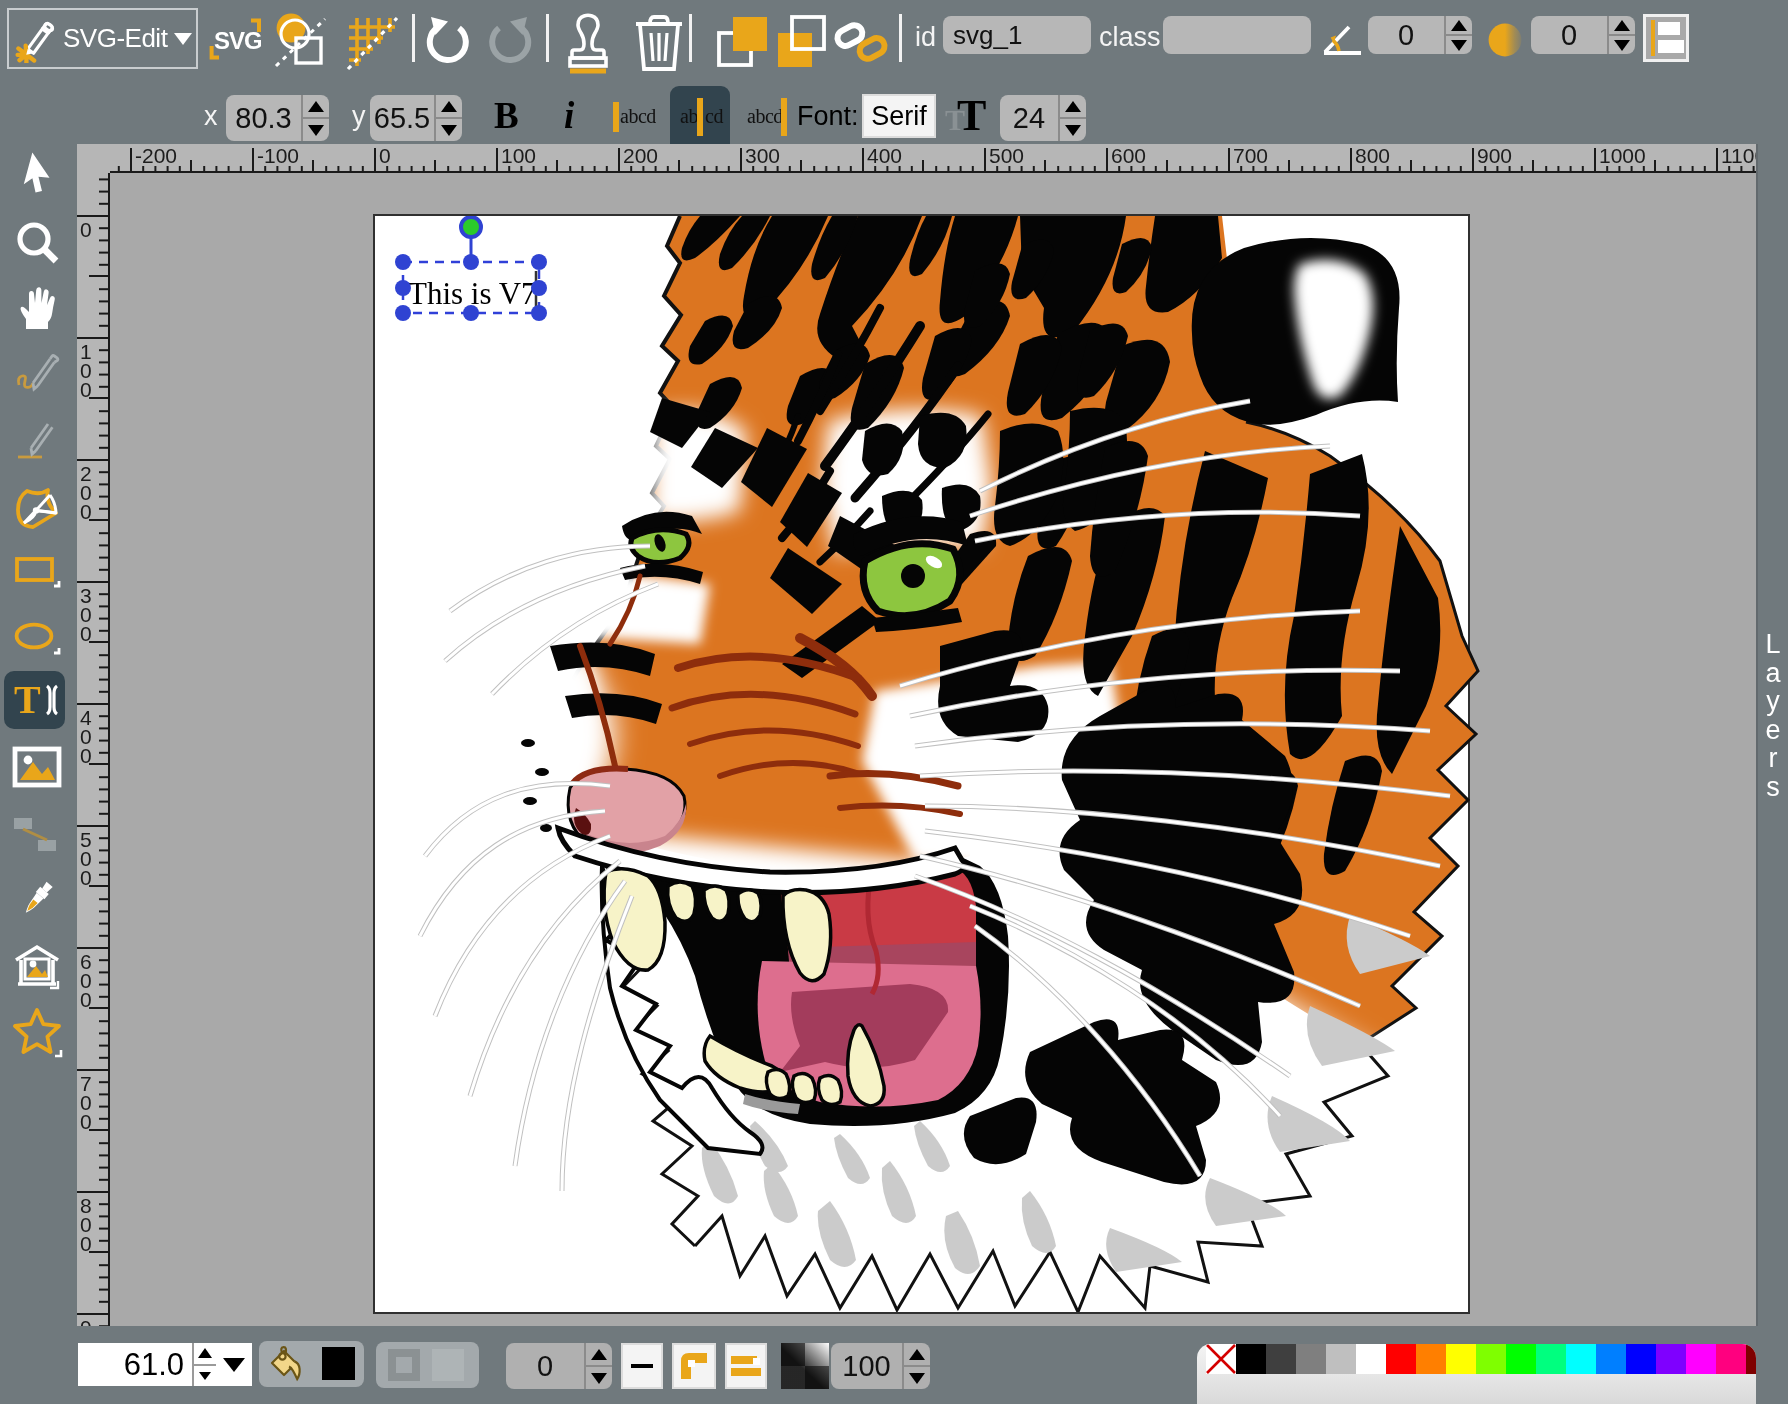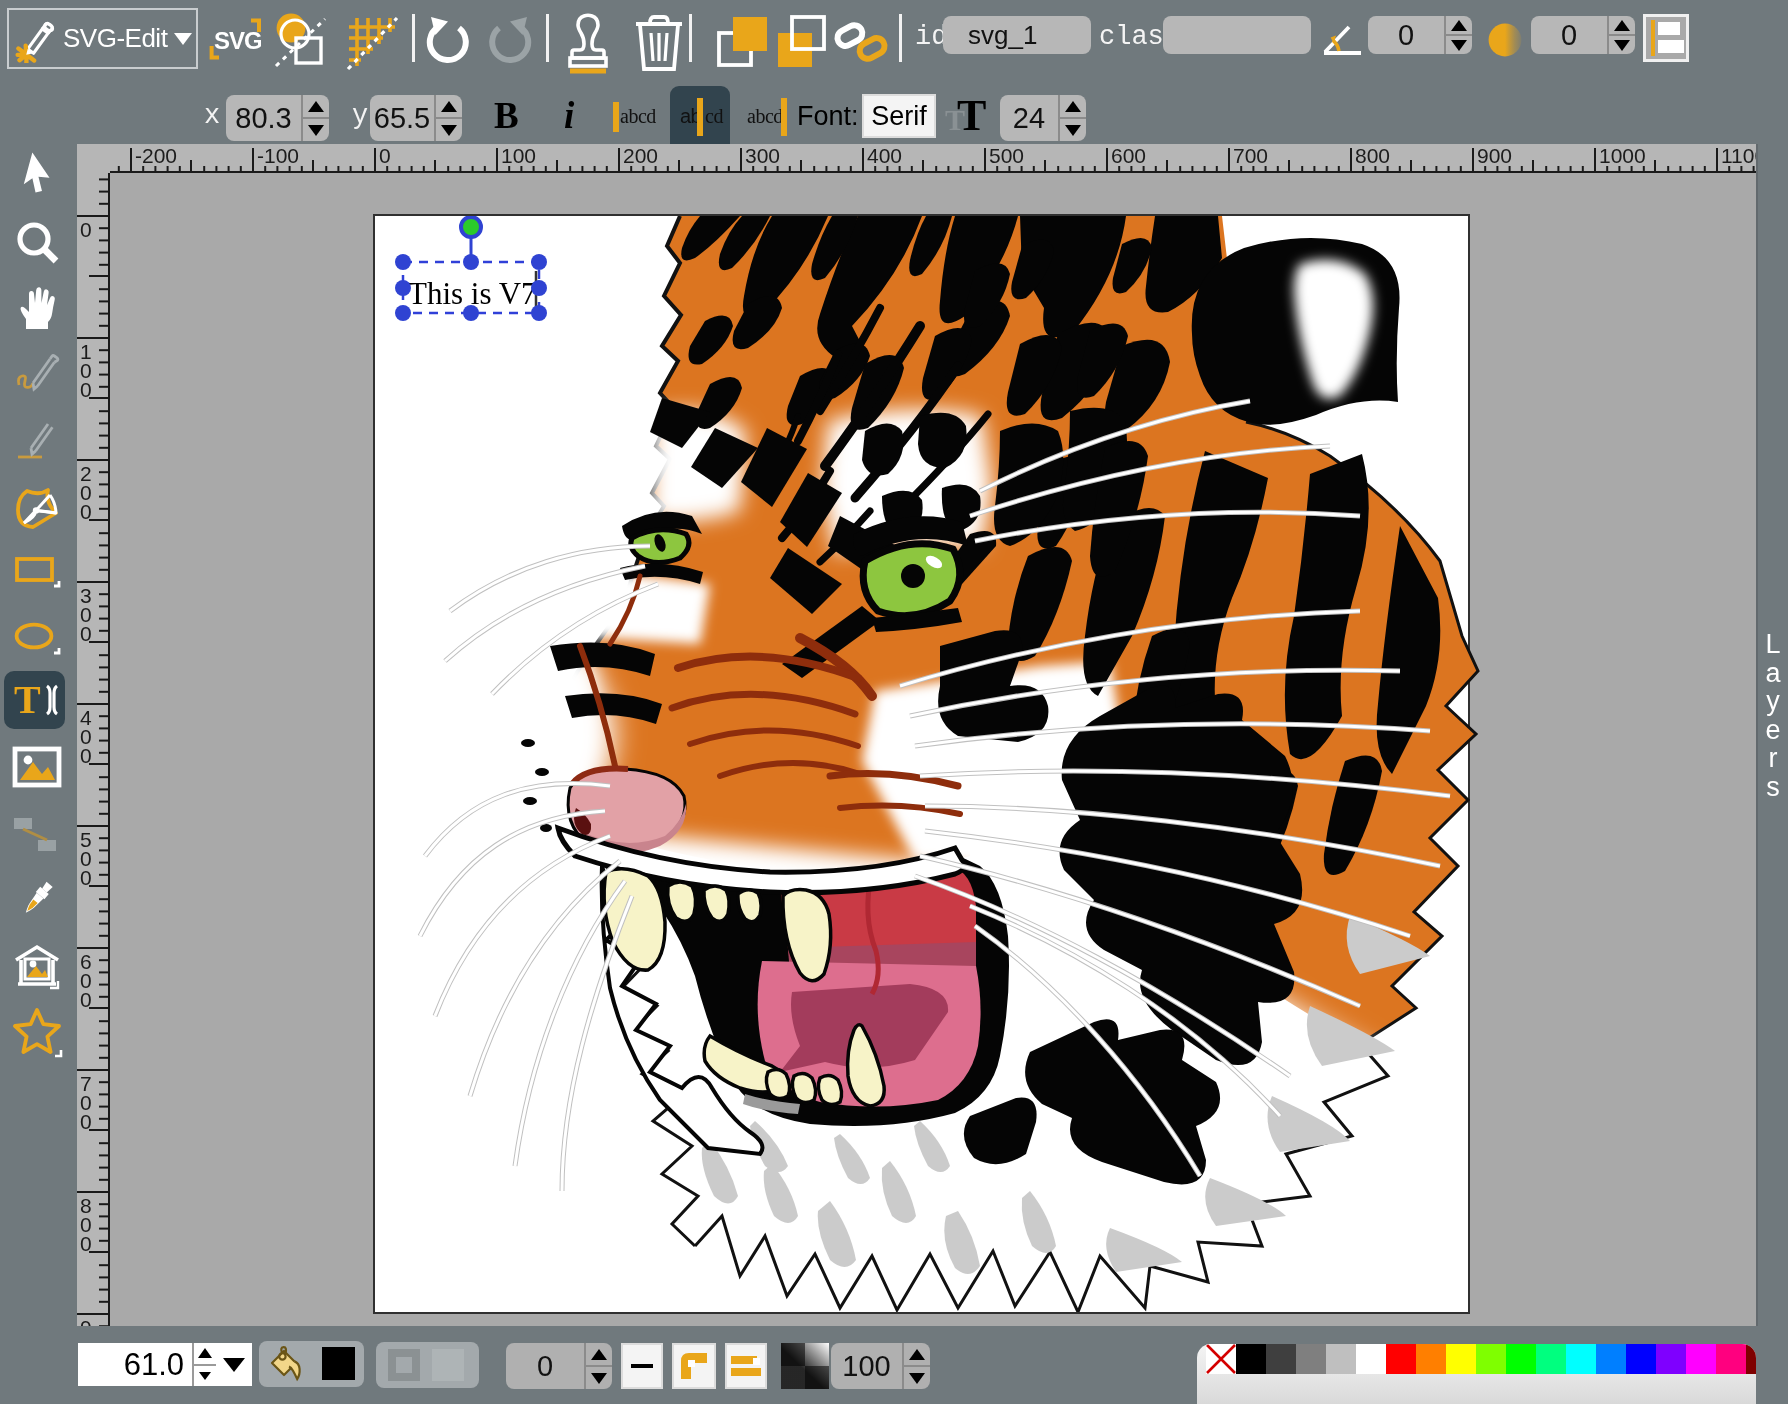--- a/index.html
+++ b/index.html
@@ -5,21 +5,21 @@
 * { margin:0; padding:0; box-sizing:border-box; }
 html,body { width:1788px; height:1404px; overflow:hidden; background:#70797d; font-family:"Liberation Sans", sans-serif; }
 #app { position:absolute; left:0; top:0; width:1788px; height:1404px; }
 .abs { position:absolute; }
 
 #row1 { position:absolute; left:0; top:0; width:1492px; height:88px; background:#70797d; }
 #logo { position:absolute; left:7px; top:8px; width:191px; height:61px; border:2px solid #c9cdcf; display:flex; align-items:center; }
 #logo .lbl { color:#fff; font-size:26px; margin-left:7px; white-space:nowrap; letter-spacing:-0.5px; }
 #logo .caret { width:0; height:0; border-left:9px solid transparent; border-right:9px solid transparent; border-top:12px solid #fff; margin-left:7px; }
 .sep1 { position:absolute; top:14px; width:3px; height:48px; background:#f2f2f2; }
-.ttxt { position:absolute; color:#f4f4f4; font-size:27px;font-family:Liberation Mono, monospace; }
+.ttxt { position:absolute; color:#f4f4f4; font-size:27px; }
 .ginput { position:absolute; background:#b7b7b7; border-radius:8px; color:#111; font-size:29px; display:flex; align-items:center; }
 .ginput .val { flex:1; text-align:center; }
 .spin { width:28px; border-left:2px solid #8b8b8b; align-self:stretch; display:flex; flex-direction:column; }
 .spin span { flex:1; display:flex; align-items:center; justify-content:center; }
 .spin span+span { border-top:2px solid #8b8b8b; }
 .up:after { content:""; width:0; height:0; border-left:8px solid transparent; border-right:8px solid transparent; border-bottom:11px solid #000; }
 .dn:after { content:""; width:0; height:0; border-left:8px solid transparent; border-right:8px solid transparent; border-top:11px solid #000; }
 #row2 { position:absolute; left:0; top:88px; width:1788px; height:56px; background:#70797d; }
 .wbtn { position:absolute; background:#f4f4f4; border:2px solid #dcdcdc; color:#000; display:flex; align-items:center; justify-content:center; }
 
@@ -108,21 +108,21 @@
     </svg>
     <svg class="abs" style="left:833px;top:18px" width="58" height="50" viewBox="0 0 29 25">
       <g fill="none" stroke-width="3" stroke-linecap="round">
         <rect x="2" y="5" width="13" height="8" rx="4" stroke="#fff" transform="rotate(-28 8 9)"></rect>
         <rect x="13" y="11" width="13" height="8" rx="4" stroke="#e9a61a" transform="rotate(-28 20 15)"></rect>
       </g>
     </svg>
     <div class="sep1" style="left:899px"></div>
     <div class="ttxt" style="left:915px;top:22px">id</div>
     <div class="ginput" style="left:943px;top:16px;width:148px;height:38px;font-size:26px">
-        <span style="margin-left:25px">svg_1</span>
+        <span style="margin-left:10px">svg_1</span>
       </div>
     <div class="ttxt" style="left:1099px;top:22px">class</div>
     <div class="ginput" style="left:1163px;top:16px;width:148px;height:38px"></div>
     <svg class="abs" style="left:1322px;top:22px" width="42" height="34" viewBox="0 0 21 17">
       <path d="M1 15.5 L19.5 15.5 M1.5 15 L13.5 2.5" fill="none" stroke="#fff" stroke-width="1.9"></path>
       <path d="M8.5 14.5 A 8.5 8.5 0 0 0 5.5 9.2" fill="none" stroke="#e9a61a" stroke-width="1.8"></path>
       <path d="M7 6.8 L4.3 7.8 L5.9 10.6 Z" fill="#e9a61a"></path>
     </svg>
     <div class="ginput" style="left:1368px;top:16px;width:104px;height:38px">
         <span class="val">0</span>
@@ -173,21 +173,21 @@
         <span class="spin">
           <span class="up"></span>
           <span class="dn"></span>
         </span>
       </div>
     <div class="abs" style="left:494px;top:6px;font-family:'Liberation Serif',serif;font-weight:bold;font-size:37px;color:#000">B</div>
     <div class="abs" style="left:564px;top:6px;font-family:'Liberation Serif',serif;font-weight:bold;font-style:italic;font-size:37px;color:#000">i</div>
     <div class="abs" style="left:613px;top:14px;width:6px;height:30px;background:#e9a61a"></div>
     <div class="abs" style="left:620px;top:17px;font-family:'Liberation Serif',serif;font-size:20px;color:#111;letter-spacing:-0.5px">abcd</div>
     <div class="abs" style="left:670px;top:-2px;width:60px;height:58px;background:#32444e;border-radius:9px 9px 0 0"></div>
-    <div class="abs" style="left:680px;top:17px;font-family:Liberation Sans, sans-serif;font-size:20px;color:#111;letter-spacing:-0.5px">ab</div>
+    <div class="abs" style="left:680px;top:17px;font-family:Liberation Serif, serif;font-size:20px;color:#111;letter-spacing:-0.5px">ab</div>
     <div class="abs" style="left:697px;top:10px;width:6px;height:38px;background:#e9a61a"></div>
     <div class="abs" style="left:705px;top:17px;font-family:'Liberation Serif',serif;font-size:20px;color:#111;letter-spacing:-0.5px">cd</div>
     <div class="abs" style="left:747px;top:17px;font-family:'Liberation Serif',serif;font-size:20px;color:#111;letter-spacing:-0.5px">abcd</div>
     <div class="abs" style="left:781px;top:10px;width:6px;height:38px;background:#e9a61a"></div>
     <div class="abs" style="left:797px;top:13px;font-size:27px;color:#000">Font:</div>
     <div class="wbtn" style="left:862px;top:6px;width:74px;height:44px;font-size:27px">Serif</div>
     <div class="abs" style="left:945px;top:2px;font-family:'Liberation Serif',serif;font-weight:bold;font-size:30px;color:#8a9194">T<span style="font-size:44px;color:#000;margin-left:-8px">T</span></div>
     <div class="ginput" style="left:1000px;top:7px;width:86px;height:46px">
         <span class="val">24</span>
         <span class="spin">

